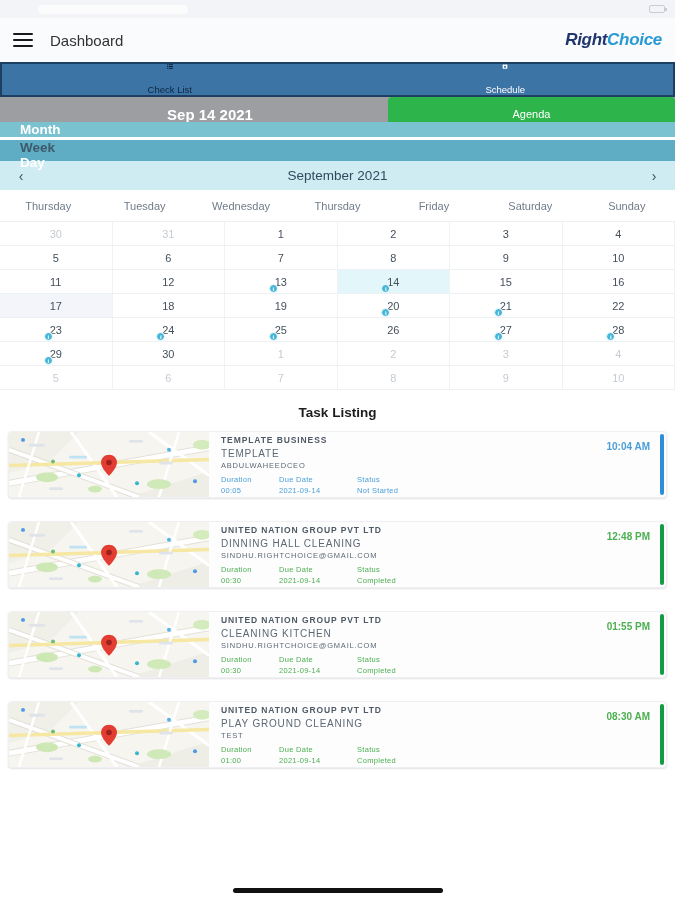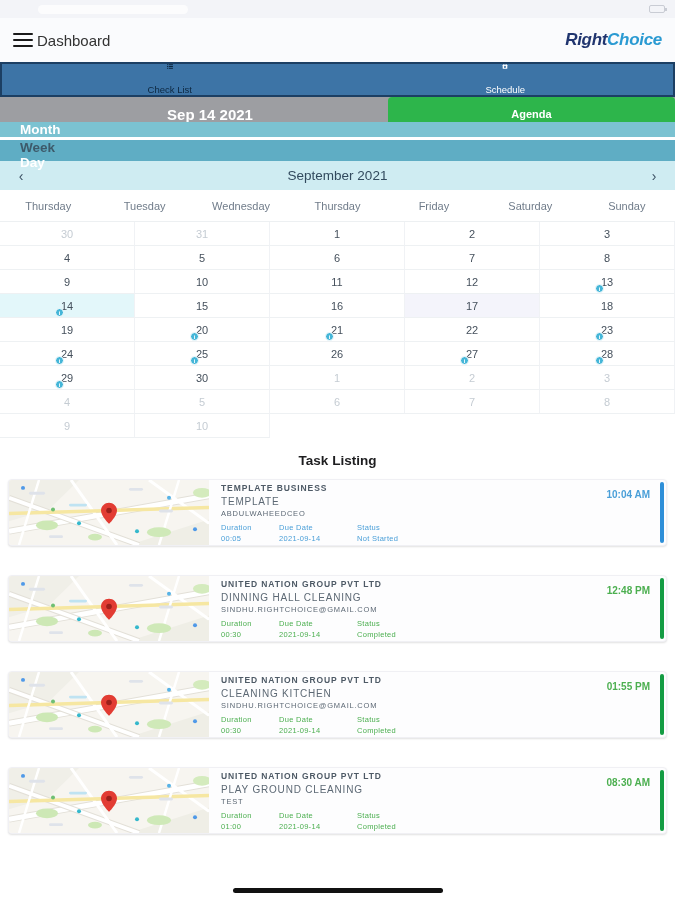--- a/index.html
+++ b/index.html
@@ -11,61 +11,61 @@
   
   .statusbar { height:18px; background:#f3f4f8; display:flex; align-items:center;
     justify-content:space-between; padding:0 10px; }
   .status-pill { width:150px; height:9px; border-radius:5px; background:rgba(255,255,255,.75); margin-left:28px; }
   .battery { width:16px; height:8px; border:1px solid #c9ccd4; border-radius:2px; position:relative; }
   .battery::after { content:""; position:absolute; right:-3px; top:2px; width:2px; height:3px; background:#c9ccd4; }
   
   .appheader { height:44px; background:#fafbfd; display:flex; align-items:center; padding:0 13px; }
   .hamburger { width:20px; display:flex; flex-direction:column; gap:3.5px; cursor:pointer; }
   .hamburger span { display:block; height:2.6px; background:#1a1a1a; border-radius:1px; }
-  .page-title { font-size:15px; color:#333; margin-left:4px; }
+  .page-title { font-size:15px; color:#333; margin-left:17px; }
   .logo { margin-left:auto; font-style:italic; font-weight:bold; font-size:17px; letter-spacing:-0.3px; }
   .logo .lg1 { color:#20356f; } .logo .lg2 { color:#2a9ad2; }
   
   .main-tabs { height:35px; background:#3d74a6; border:2px solid #1c3f63; display:flex; }
   .main-tab { flex:1; display:flex; flex-direction:column; align-items:center; justify-content:center; gap:15px; cursor:pointer; }
   .main-tab .tlabel { font-size:9.5px; }
   .main-tab.inactive .tlabel { color:#0d2740; }
   .main-tab.active .tlabel { color:#ffffff; }
   
   .date-row { height:34px; background:#9d9ea2; display:flex;padding-left:32px; }
   .date-box { flex:0 0 356px; display:flex; align-items:center; justify-content:center;
     color:#fff; font-weight:bold; font-size:15px; }
   .agenda-btn { flex:1; background:#2db54b; border:none; border-radius:4px; color:#fff;
-    font-weight:bold; font-size:11px; font-family:inherit; cursor:pointer; }
+    font-weight:normal; font-size:11px; font-family:inherit; cursor:pointer; }
   
   .view-tabs { height:30px; background:#5fadc4; display:flex; justify-content:center;flex-direction:column; }
   .view-tab { padding:0 20px; display:flex; align-items:center; color:#fff; font-size:13.5px;
     font-weight:bold; cursor:pointer; }
   .view-tab.selected { background:#7bc2d1; border-bottom:3px solid #fff; }
   .view-tab.dim { color:#3d5a6a; }
   
   .cal-nav { height:29px; background:#cfecf2; display:flex; align-items:center; padding:0 14px; }
   .cal-arrow { font-size:14px; color:#3a4f62; cursor:pointer; width:14px; text-align:center; }
   .cal-title { flex:1; text-align:center; font-size:13.5px; color:#324a5e; }
   
   .dow-row { height:32px; display:grid; grid-template-columns:repeat(7,1fr); align-items:center;
     background:#fff; border-bottom:1px solid #edf0f2; }
   .dow { text-align:center; font-size:11px; color:#707c8a; }
-  .cal-grid { display:grid; grid-template-columns:repeat(5,1fr); grid-auto-rows:24px; background:#fff; }
+  .cal-grid { display:grid; grid-template-columns:repeat(6,1fr); grid-auto-rows:24px; background:#fff; }
   .day-cell { position:relative; display:flex; align-items:center; justify-content:center;
     font-size:11px; color:#45505c; border-right:1px solid #f0f2f5; border-bottom:1px solid #eef1f3; cursor:pointer; }
   .day-cell.muted { color:#c5ccd3; }
   .day-cell.selected { background:#e3f7fa; }
   .day-cell.today { background:#f4f4fb; }
   .day-badge { position:absolute; bottom:0; left:calc(50% - 12px); width:9px; height:9px;
     border-radius:50%; background:#45b6d8; border:1px solid #fff; color:#fff; font-size:6px;
     line-height:8px; text-align:center; font-weight:bold; }
   
   .task-title { margin:15px 0 11px; text-align:center; font-size:13.5px; font-weight:bold; color:#1d1d1f; }
-  .task-list { padding:0 8px; display:flex; flex-direction:column; gap:29px; }
+  .task-list { padding:0 8px; display:flex; flex-direction:column; gap:23px; }
   .task-card { height:67px; background:#fdfdfe; border:1px solid #f0f0f4; border-radius:4px;
     box-shadow:0 1px 2px rgba(0,0,0,.12); display:flex; position:relative; overflow:hidden; cursor:pointer; }
   .task-map { width:200px; height:100%; flex:none; }
   .task-map svg { width:100%; height:100%; display:block; }
   .task-body { flex:1; padding:6px 12px 5px; display:flex; flex-direction:column; justify-content:center; }
   .t-company { font-size:8.5px; font-weight:bold; color:#4e5a66; letter-spacing:.9px; }
   .t-task { font-size:10px; color:#5c6874; letter-spacing:.8px; margin-top:2.5px; }
   .t-assignee { font-size:7.5px; color:#5c6874; letter-spacing:.8px; margin-top:2.5px; }
   .t-meta { margin-top:5px; display:grid; grid-template-columns:58px 78px auto; row-gap:2px;
     font-size:7.5px; color:var(--accent-text); letter-spacing:.3px; }

